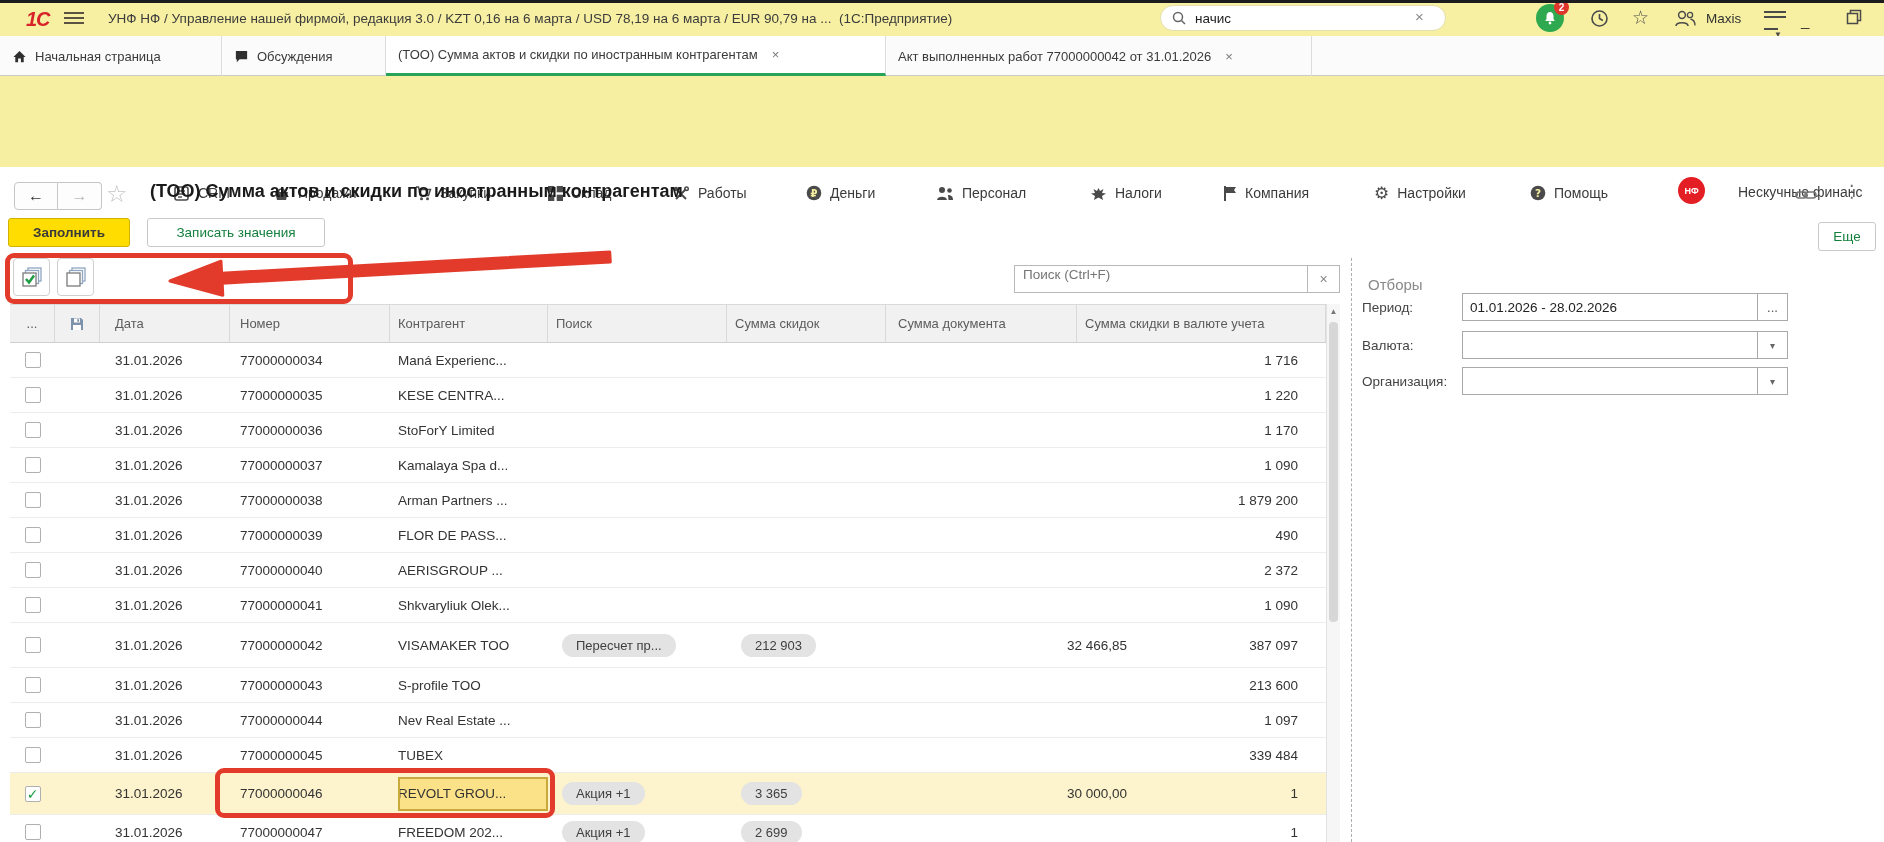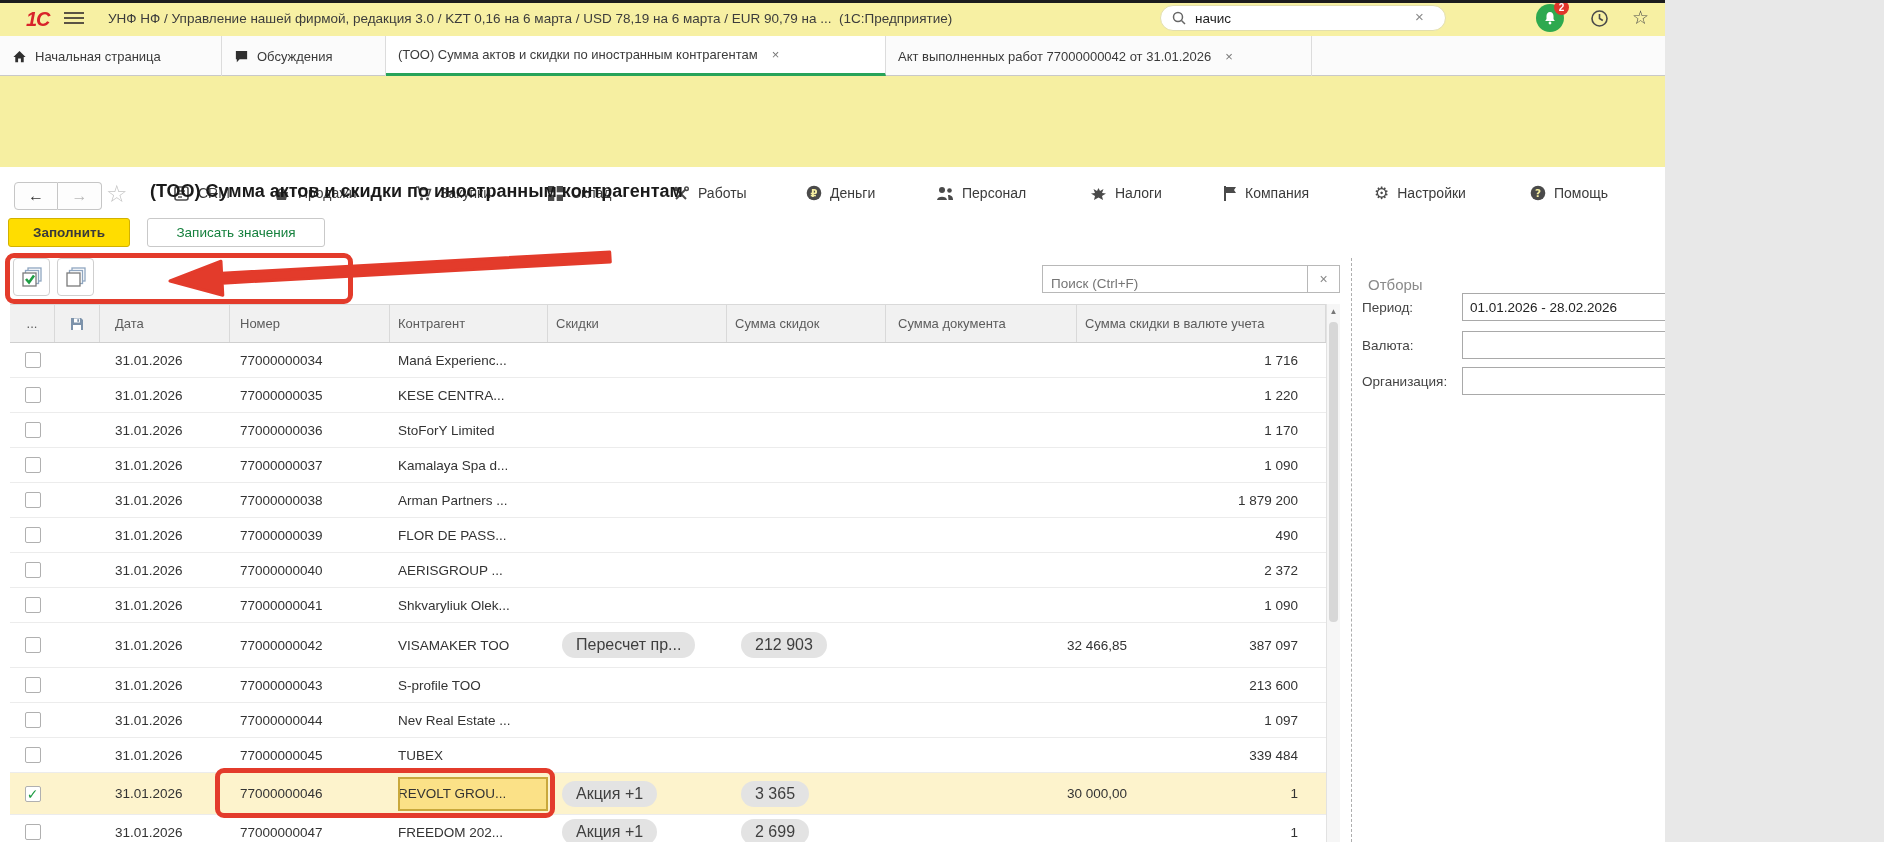--- a/index.html
+++ b/index.html
@@ -1,17 +1,17 @@
 <!DOCTYPE html>
 <html><head>
 <meta charset="utf-8">
 <style>
   html,body{margin:0;padding:0;background:#e8e8e8;}
-  .app{position:relative;width:1656px;height:842px;overflow:hidden;background:#fff;
-       font-family:"Liberation Sans","DejaVu Sans",sans-serif;font-size:13px;color:#333;padding-left:9px;}
+  .app{position:relative;width:1884px;height:842px;overflow:hidden;background:#fff;
+       font-family:"Liberation Sans","DejaVu Sans",sans-serif;font-size:13px;color:#333;}
   .abs{position:absolute;}
   
   .titlebar{position:absolute;left:0;top:0;width:1884px;height:36px;background:#f7f0a3;}
   .topedge{position:absolute;left:0;top:0;width:1884px;height:3px;background:#1c1c1e;}
   .logo{position:absolute;left:26px;top:8px;font-size:20px;font-weight:bold;font-style:italic;
         color:#d8232a;letter-spacing:-1px;}
   .tb-burger{position:absolute;left:64px;top:9px;width:20px;height:16px;}
   .tb-burger div{height:2px;background:#5a5344;margin:3px 0;}
   .tb-title{position:absolute;left:108px;top:11px;font-size:13.5px;color:#3c3c3c;white-space:nowrap;}
   .tb-search{position:absolute;left:1160px;top:5px;width:286px;height:26px;background:#fff;
@@ -54,21 +54,21 @@
   .kebab{position:absolute;left:1843px;top:181px;font-size:17px;color:#666;}
   .btn{height:29px;border:1px solid #c9c9c9;background:#fff;border-radius:3px;font-size:13.5px;color:#15803d;
        display:flex;align-items:center;justify-content:center;box-sizing:border-box;padding:0 14px;}
   .btn.yellow{background:#ffdd00;border-color:#d2b100;font-weight:bold;color:#3a3a3a;}
   .fill-btn{position:absolute;left:8px;top:218px;width:122px;}
   .write-btn{position:absolute;left:147px;top:218px;width:178px;}
   .more-btn{position:absolute;left:1818px;top:222px;width:58px;}
   .sq-btn{position:absolute;top:258px;width:37px;height:38px;border:1px solid #cfcfcf;border-radius:4px;
           background:#fff;display:flex;align-items:center;justify-content:center;box-sizing:border-box;}
   .search-box{position:absolute;left:1014px;top:265px;width:294px;height:28px;border:1px solid #b8b8b8;
-              box-sizing:border-box;display:flex;align-items:flex-end;margin-left:28px;}
+              box-sizing:border-box;display:flex;align-items:flex-start;}
   .search-box input{border:none;outline:none;width:270px;font-size:13.5px;padding-left:8px;color:#333;
               font-family:inherit;background:transparent;}
   .search-x{position:absolute;left:1307px;top:265px;width:33px;height:28px;border:1px solid #b8b8b8;
             box-sizing:border-box;display:flex;align-items:center;justify-content:center;color:#888;font-size:14px;background:#fff;}
   
   .thead{position:absolute;left:10px;top:304px;width:1316px;height:39px;display:flex;background:#f1f1f1;
          border-top:1px solid #d9d9d9;border-bottom:1px solid #cfcfcf;box-sizing:border-box;}
   .th{border-right:1px solid #d9d9d9;box-sizing:border-box;display:flex;align-items:center;
       color:#5c5c5c;font-size:13px;overflow:hidden;white-space:nowrap;}
   .rows{position:absolute;left:10px;top:343px;width:1316px;height:499px;overflow:hidden;}
@@ -81,21 +81,21 @@
   .c3{width:160px;padding-left:10px;}
   .c4{width:158px;padding-left:8px;}
   .c5{width:179px;padding-left:8px;}
   .c6{width:159px;padding-left:8px;}
   .c7{width:249px;justify-content:flex-end;padding-right:8px;}
   .c8{width:191px;justify-content:flex-end;padding-right:28px;}
   .th.c2{padding-left:15px;}.th.c7{justify-content:flex-start;padding-left:8px;}
   .th.c8{justify-content:flex-start;padding-left:12px;}
   .cb{width:16px;height:16px;border:1px solid #b0b0b0;border-radius:2px;background:#fff;display:flex;
       align-items:center;justify-content:center;font-size:14px;font-weight:bold;color:#1f9d44;box-sizing:border-box;}
-  .pill{background:#e3e3e3;border-radius:13px;padding:4px 14px;font-size:16px;color:#3f3f3f;margin-left:6px;
+  .pill{background:#e3e3e3;border-radius:13px;padding:4px 14px;font-size:13px;color:#3f3f3f;margin-left:6px;
         white-space:nowrap;}
   .tr .focus-cell{background:#fbe187;outline:2px solid #c9a83c;outline-offset:-2px;height:34px;display:flex;align-items:center;width:100%;}
   
   .vscroll{position:absolute;left:1326px;top:304px;width:14px;height:538px;background:#f6f6f6;
            border-left:1px solid #e2e2e2;box-sizing:border-box;}
   .vs-up{height:14px;display:flex;align-items:center;justify-content:center;font-size:8px;color:#777;}
   .vs-thumb{position:absolute;left:2px;top:18px;width:9px;height:300px;background:#d7d7d7;border-radius:4px;}
   
   .vsep{position:absolute;left:1351px;top:258px;height:584px;border-left:1px dashed #aeaeae;}
   .flt-head{position:absolute;left:1368px;top:276px;font-size:15px;color:#8a8a8a;}
@@ -327,21 +327,21 @@
       <svg class="ic" width="14" height="14" viewBox="0 0 14 14">
         <path d="M1 1 H11 L13 3 V13 H1 Z" fill="#7d93ab"></path>
           <rect x="4" y="1.5" width="6" height="4" fill="#fff"></rect>
           <rect x="7.3" y="2.2" width="1.8" height="2.6" fill="#7d93ab"></rect>
           <rect x="3" y="8" width="8" height="5" fill="#fff"></rect>
       </svg>
     </div>
     <div class="th c2">Дата</div>
     <div class="th c3">Номер</div>
     <div class="th c4">Контрагент</div>
-    <div class="th c5">Скидки</div>
+    <div class="th c5">Поиск</div>
     <div class="th c6">Сумма скидок</div>
     <div class="th c8">Сумма документа</div>
     <div class="th c7">Сумма скидки в валюте учета</div>
   </div>
 
   <div class="rows">
       <div class="tr">
       <div class="td c0">
           <span class="cb"></span>
         </div>

